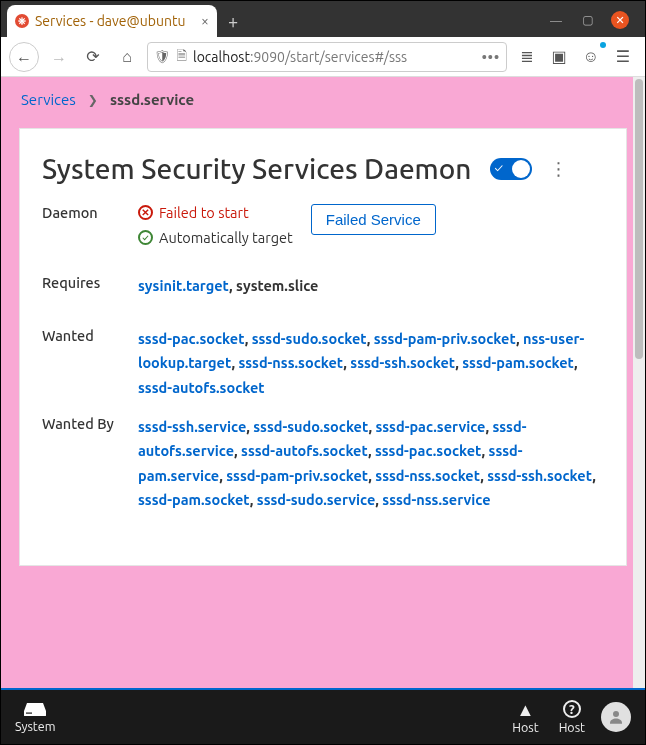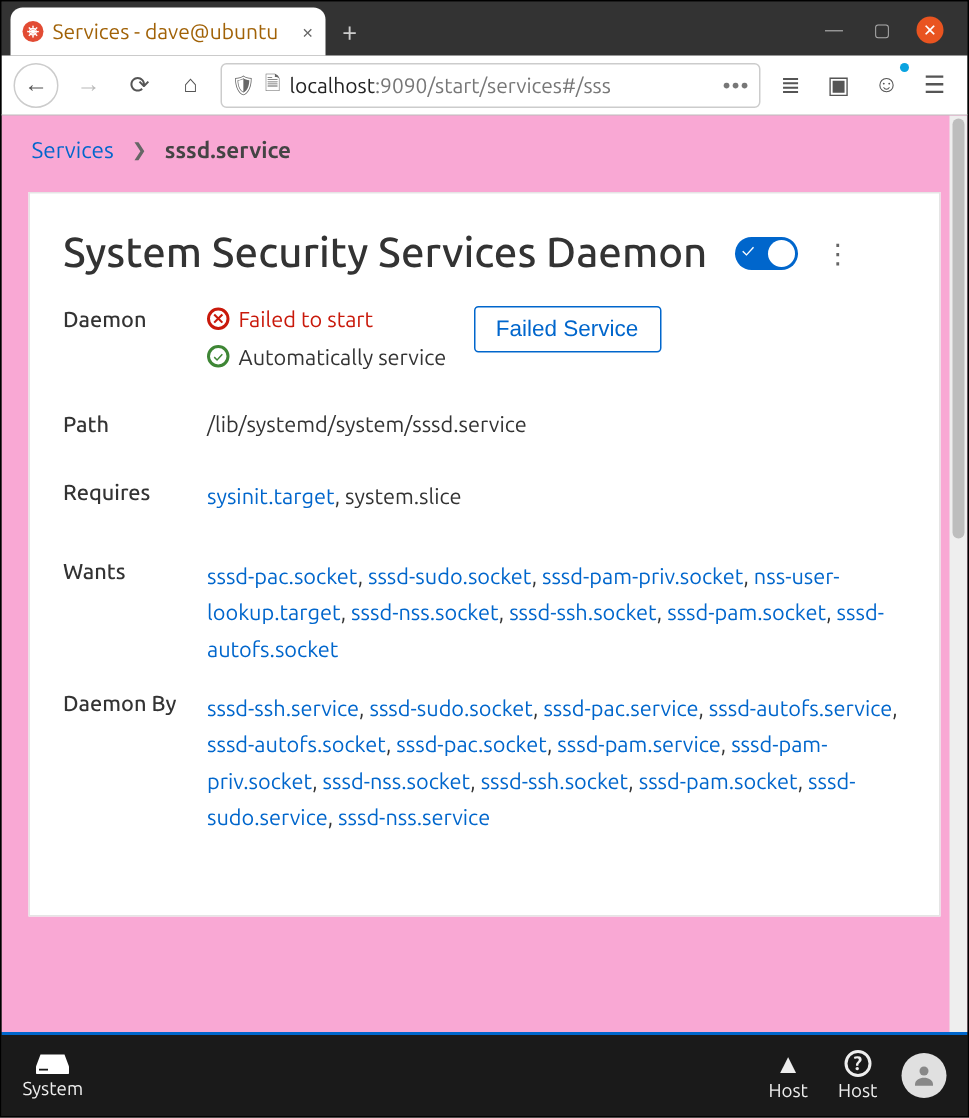--- a/index.html
+++ b/index.html
@@ -168,21 +168,21 @@
       display:inline-flex;align-items:center;justify-content:center;
       font-size:9px;color:#3e8635;font-weight:bold;
     }
     .btn-outline{
       border:1px solid #06c; color:#06c; background:#fff;
       padding:6px 14px; font-size:15px; border-radius:3px;
       cursor:pointer;
     }
     .link{ color:#06c; text-decoration:none; cursor:pointer;}
     .deplist span.sep{ color:#333; }
-    .deplist { line-height:1.7; }
+    .deplist { line-height:1.7;font-weight:bold; }
     
     .bottombar{
       height:56px; background:#1a1a1a; color:#eee;
       display:flex; align-items:center; padding:0 14px;
       border-top:2px solid #0066cc;
     }
     .nav-item{
       display:flex; flex-direction:column; align-items:center;
       gap:2px; font-size:12.5px; cursor:pointer; color:#eee;
     }
@@ -262,41 +262,37 @@
         <td class="label">Daemon</td>
         <td>
           <div class="status-row">
             <div class="status-lines">
               <div class="fail">
                 <span class="fail-ico">✕</span>
                 <span>Failed to start</span>
               </div>
               <div class="auto">
                 <span class="ok-ico">✓</span>
-                <span>Automatically service</span>
+                <span>Automatically target</span>
               </div>
             </div>
             <button class="btn-outline">Failed Service</button>
           </div>
         </td>
       </tr>
       <tr>
-        <td class="label">Path</td>
-        <td>/lib/systemd/system/sssd.service</td>
-      </tr>
-      <tr>
         <td class="label">Requires</td>
         <td class="deplist"><a class="link" href="#">sysinit.target</a><span class="sep">,  </span><span>system.slice</span></td>
       </tr>
       <tr>
-        <td class="label" style="padding-bottom:14px">Wants</td>
+        <td class="label" style="padding-bottom:14px">Wanted</td>
         <td class="deplist" style="padding-bottom:14px"><a class="link" href="#">sssd-pac.socket</a><span class="sep">,  </span><a class="link" href="#">sssd-sudo.socket</a><span class="sep">,  </span><a class="link" href="#">sssd-pam-priv.socket</a><span class="sep">,  </span><a class="link" href="#">nss-user-lookup.target</a><span class="sep">,  </span><a class="link" href="#">sssd-nss.socket</a><span class="sep">,  </span><a class="link" href="#">sssd-ssh.socket</a><span class="sep">,  </span><a class="link" href="#">sssd-pam.socket</a><span class="sep">,  </span><a class="link" href="#">sssd-autofs.socket</a></td>
       </tr>
       <tr>
-        <td class="label">Daemon By</td>
+        <td class="label">Wanted By</td>
         <td class="deplist"><a class="link" href="#">sssd-ssh.service</a><span class="sep">,  </span><a class="link" href="#">sssd-sudo.socket</a><span class="sep">,  </span><a class="link" href="#">sssd-pac.service</a><span class="sep">,  </span><a class="link" href="#">sssd-autofs.service</a><span class="sep">,  </span><a class="link" href="#">sssd-autofs.socket</a><span class="sep">,  </span><a class="link" href="#">sssd-pac.socket</a><span class="sep">,  </span><a class="link" href="#">sssd-pam.service</a><span class="sep">,  </span><a class="link" href="#">sssd-pam-priv.socket</a><span class="sep">,  </span><a class="link" href="#">sssd-nss.socket</a><span class="sep">,  </span><a class="link" href="#">sssd-ssh.socket</a><span class="sep">,  </span><a class="link" href="#">sssd-pam.socket</a><span class="sep">,  </span><a class="link" href="#">sssd-sudo.service</a><span class="sep">,  </span><a class="link" href="#">sssd-nss.service</a></td>
       </tr>
     </tbody>
       </table>
   </div>
 </div>
 
 <div class="bottombar">
   <div class="nav-item">
     <span class="nav-ico sys-ico">

